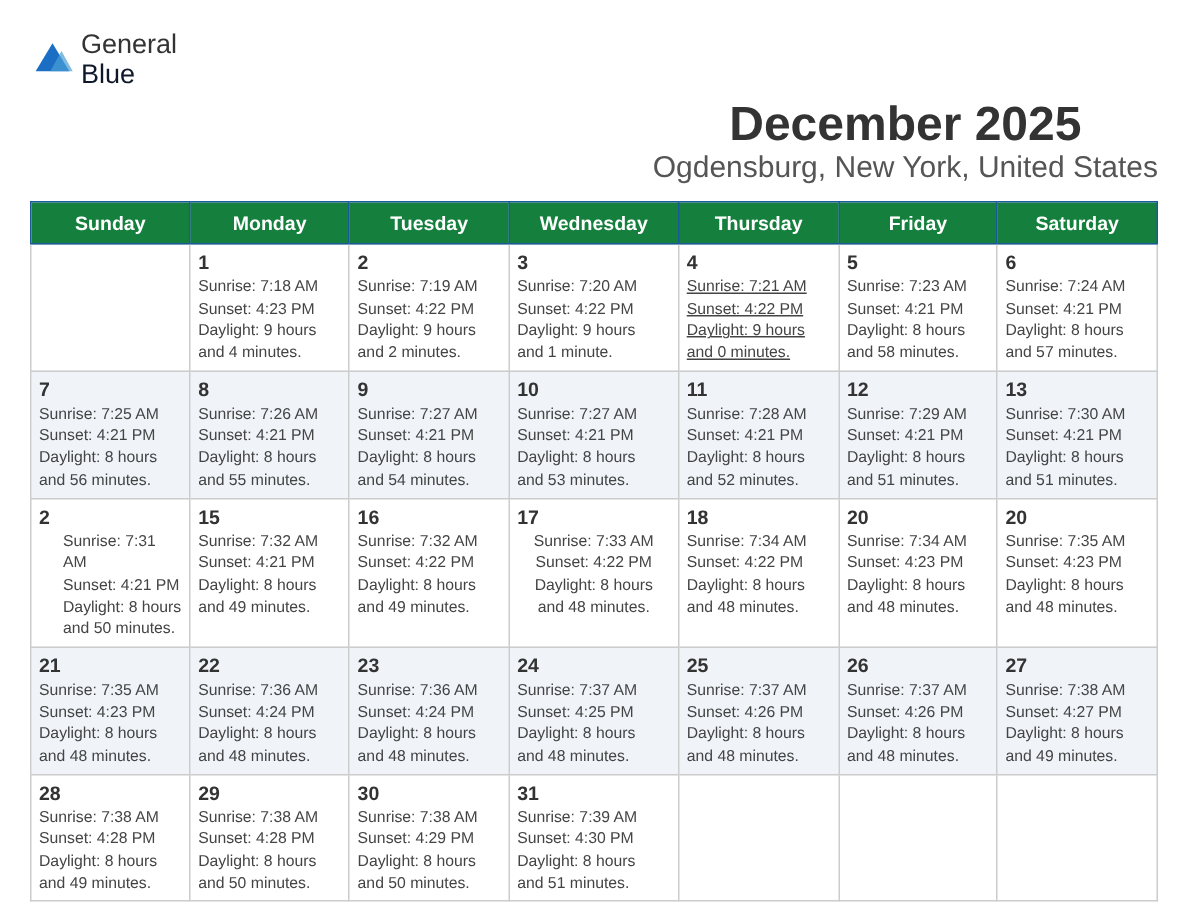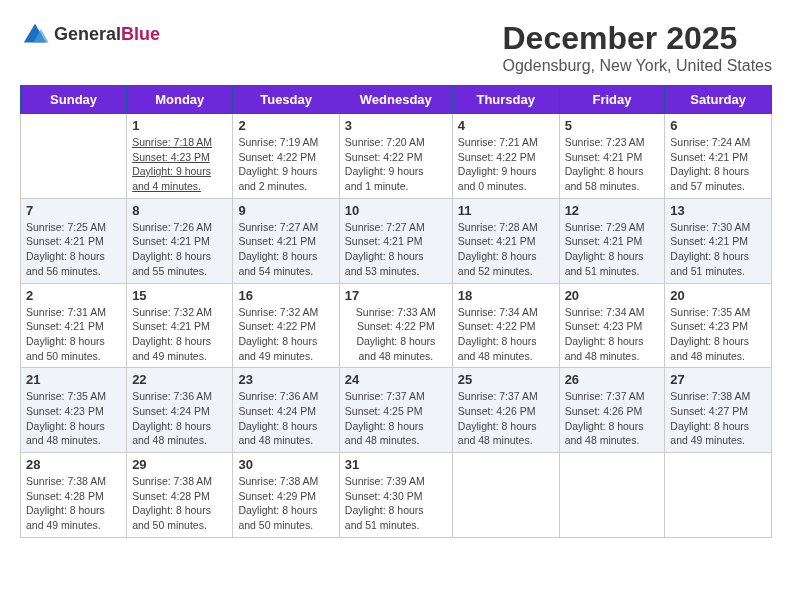--- a/index.html
+++ b/index.html
@@ -15,52 +15,53 @@
       justify-content: space-between;
       align-items: flex-start;
       margin-bottom: 10px;
     }
     .logo {
       display: flex;
       align-items: center;
     }
     .logo-text {
       display: flex;
-      flex-direction: row;
+      flex-direction: column;
       font-size: 18px;
-      font-weight: bold;
+      font-weight: normal;
       line-height: 1.1;
     }
     .logo-text .general { color: #333; }
-    .logo-text .blue { color: #be185d; }
+    .logo-text .blue { color: #0f172a; }
     .logo-icon {
       width: 30px;
       height: 30px;
       margin-right: 4px;
     }
     .title-section {
-      text-align: left;
+      text-align: center;
+      margin-top: 44px;
     }
     .title-section h1 {
       font-size: 32px;
       font-weight: bold;
       color: #333;
     }
     .title-section h2 {
-      font-size: 16px;
+      font-size: 20px;
       font-weight: normal;
       color: #555;
     }
     .calendar {
       width: 100%;
       border-collapse: collapse;
       border: 1px solid #ccc;
     }
     .calendar th {
-      background-color: #6d28d9;
+      background-color: #15803d;
       color: white;
       text-align: center;
       padding: 6px 20px;
       font-size: 13px;
       border: 1px solid #1a5a9a;
     }
     .calendar td {
       vertical-align: top;
       border: 1px solid #ccc;
       padding: 4px 5px;
@@ -120,42 +121,42 @@
         <th>Thursday</th>
         <th>Friday</th>
         <th>Saturday</th>
       </tr>
   </thead>
   <tbody id="calendar-body">
   <tr class="row-white">
         <td class="empty-cell"></td>
         <td>
           <span class="day-number">1</span>
-          <div class="day-info" style="white-space: pre-line; text-decoration: underline;">Sunrise: 7:18 AM
+          <div class="day-info" style="white-space: pre-line;">Sunrise: 7:18 AM
 Sunset: 4:23 PM
 Daylight: 9 hours
 and 4 minutes.</div>
         </td>
         <td>
           <span class="day-number">2</span>
           <div class="day-info" style="white-space: pre-line;">Sunrise: 7:19 AM
 Sunset: 4:22 PM
 Daylight: 9 hours
 and 2 minutes.</div>
         </td>
         <td>
           <span class="day-number">3</span>
           <div class="day-info" style="white-space: pre-line;">Sunrise: 7:20 AM
 Sunset: 4:22 PM
 Daylight: 9 hours
 and 1 minute.</div>
         </td>
         <td>
           <span class="day-number">4</span>
-          <div class="day-info" style="white-space: pre-line;">Sunrise: 7:21 AM
+          <div class="day-info" style="white-space: pre-line; text-decoration: underline;">Sunrise: 7:21 AM
 Sunset: 4:22 PM
 Daylight: 9 hours
 and 0 minutes.</div>
         </td>
         <td>
           <span class="day-number">5</span>
           <div class="day-info" style="white-space: pre-line;">Sunrise: 7:23 AM
 Sunset: 4:21 PM
 Daylight: 8 hours
 and 58 minutes.</div>
@@ -215,21 +216,21 @@
           <span class="day-number">13</span>
           <div class="day-info" style="white-space: pre-line;">Sunrise: 7:30 AM
 Sunset: 4:21 PM
 Daylight: 8 hours
 and 51 minutes.</div>
         </td>
       </tr>
       <tr class="row-white">
         <td>
           <span class="day-number">2</span>
-          <div class="day-info" style="white-space: pre-line;">Sunrise: 7:31 AM
+          <div class="day-info" style="white-space: pre-line; margin-left: 16px;">Sunrise: 7:31 AM
 Sunset: 4:21 PM
 Daylight: 8 hours
 and 50 minutes.</div>
         </td>
         <td>
           <span class="day-number">15</span>
           <div class="day-info" style="white-space: pre-line;">Sunrise: 7:32 AM
 Sunset: 4:21 PM
 Daylight: 8 hours
 and 49 minutes.</div>

